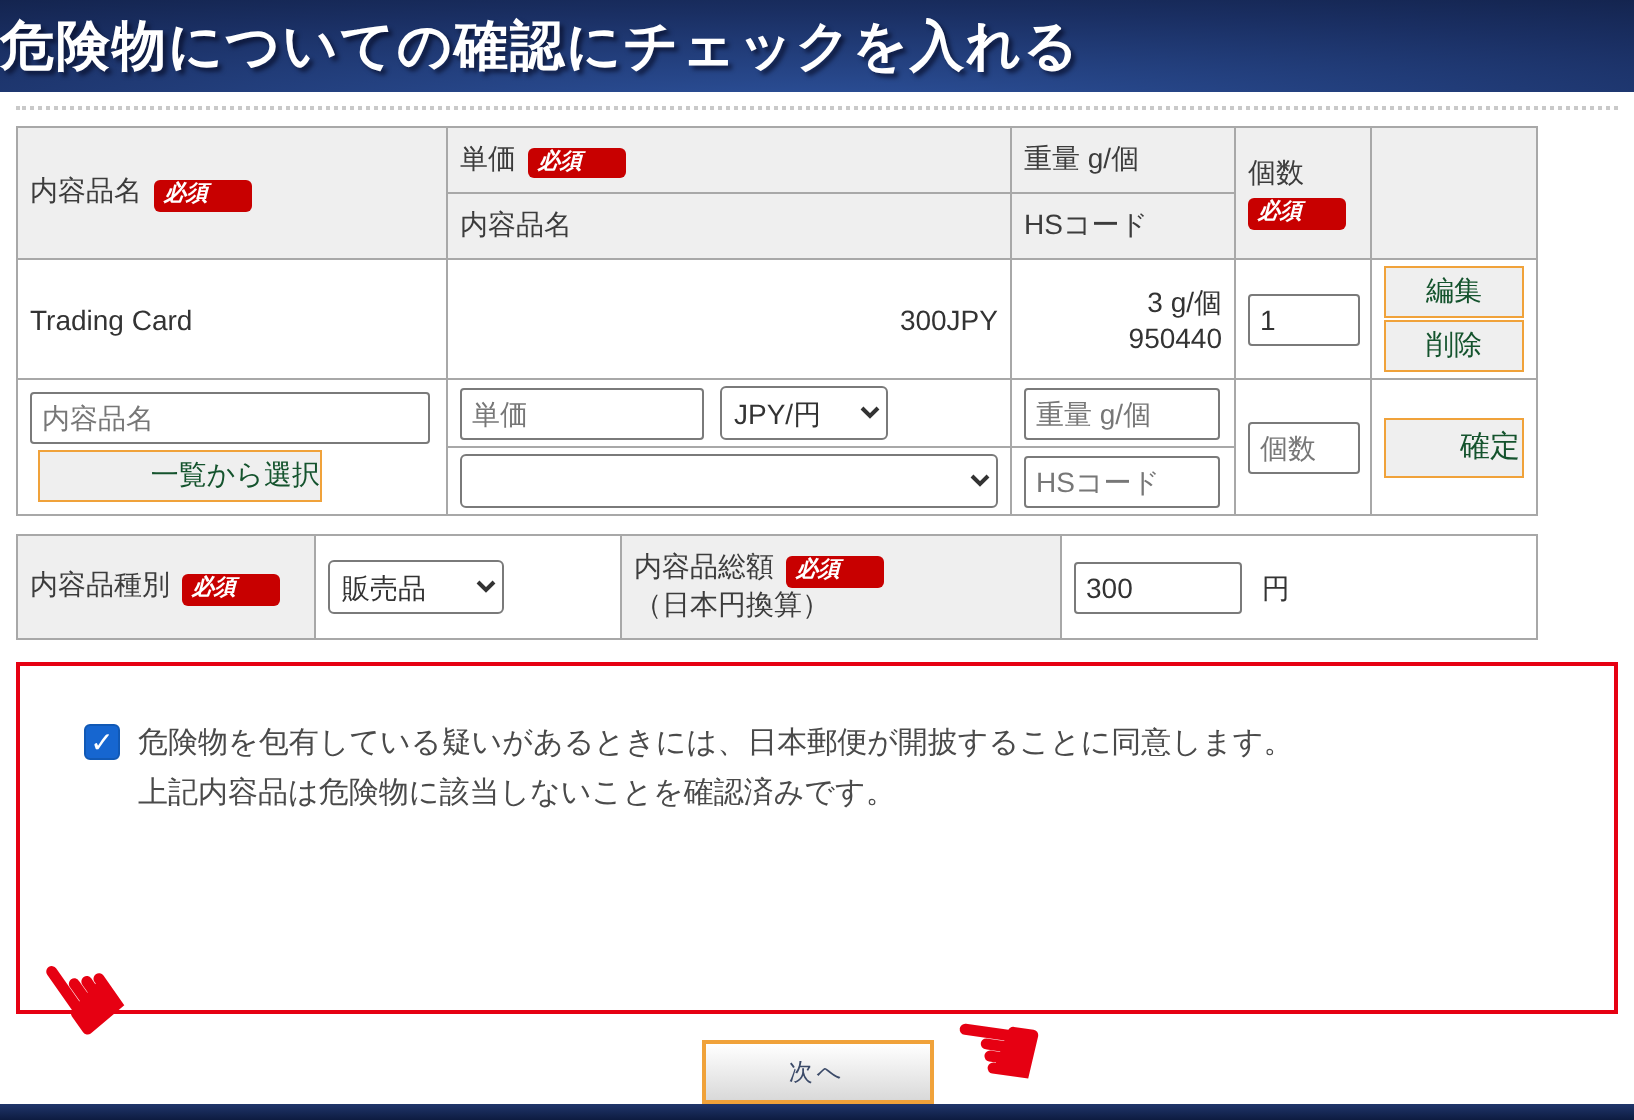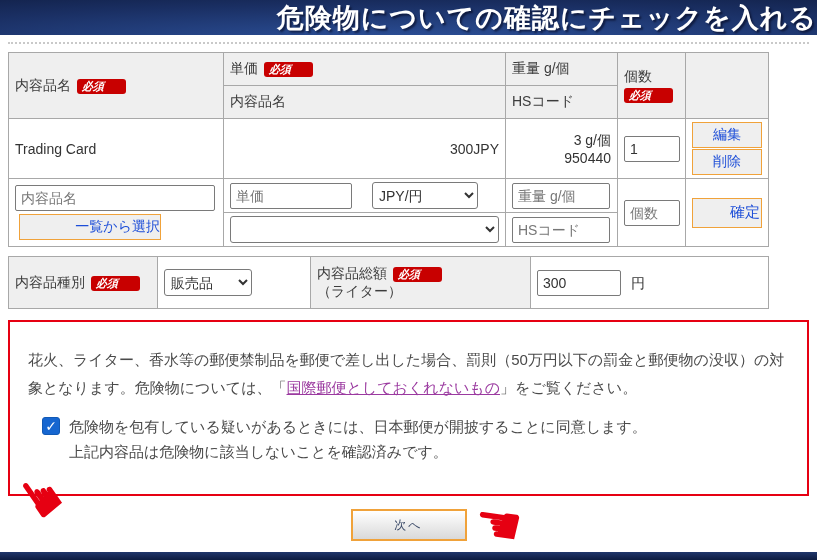--- a/index.html
+++ b/index.html
@@ -1,22 +1,22 @@
 <!DOCTYPE html>
 <html><head>
 <meta charset="utf-8">
 <style>
   * { margin:0; padding:0; box-sizing:border-box; }
   html,body { width:817px; height:560px; background:#fff; overflow:hidden; position:relative;
     font-family:"Liberation Sans","DejaVu Sans",sans-serif; color:#333; }
 
   
-  .banner { height:35px; width:100%;
+  .banner { height:46px; width:100%;
     background:radial-gradient(ellipse 120% 190% at 50% 118%, #2d529c 0%, #1a2f63 55%, #0c1736 100%);
-    display:flex; align-items:center; justify-content:flex-end; }
+    display:flex; align-items:center; justify-content:flex-start; }
   .banner h1 { color:#fff; font-size:27px; font-weight:bold; letter-spacing:1px;
     text-shadow:2px 2px 2px rgba(0,0,20,.55); }
 
   .dotted-sep { margin:7px 8px 8px 8px; height:0; border-top:2px dotted #c9c9c9; }
 
   
   table { border-collapse:collapse; table-layout:fixed; margin-left:8px; width:760px; font-size:14px; }
   th, td { border:1px solid #a8a8a8; padding:3px 6px; vertical-align:middle; text-align:left; font-weight:normal; }
   th { background:#efefef; color:#3c3c3c; }
   td { background:#fff; }
@@ -25,21 +25,21 @@
     font-style:italic; padding:1px 22px 2px 5px; border-radius:3px; margin-left:6px; line-height:1.1; }
 
   .r { text-align:right; }
 
   input[type=text] { border:1px solid #7a7a7a; border-radius:2px; height:26px; font-size:14px;
     padding:0 5px; color:#333; font-family:inherit; background:#fff; }
   input::placeholder { color:#777; }
   select { border:1px solid #7a7a7a; border-radius:3px; height:27px; font-size:14px; color:#333;
     background:#fff; font-family:inherit; padding:0 2px; }
 
-  .btn { display:block; background:#efefef; border:1px solid #f0a23a; color:#1d4ed8; font-size:14px;
+  .btn { display:block; background:#efefef; border:1px solid #f0a23a; color:#14532d; font-size:14px;
     text-align:center; cursor:pointer; font-family:inherit; }
   .btn-edit, .btn-del { width:100%; height:26px; }
   .btn-del { margin-top:1px; }
   .btn-confirm { width:100%; height:30px; font-size:15px;padding-left:36px; }
   .btn-list { width:142px; height:26px; font-size:14px; margin-top:3px; margin-left:4px;text-align:right; }
 
   .flexrow { display:flex; align-items:center; }
 
   
   .summary { margin-top:9px; }
@@ -133,21 +133,21 @@
   </tr>
 
   <tr style="height:34px">
     <td rowspan="2">
       <input type="text" style="width: 200px;" placeholder="内容品名">
       <button class="btn btn-list">一覧から選択</button>
     </td>
     <td>
       <div class="flexrow">
         <input type="text" style="width: 122px;" placeholder="単価">
-        <select style="width:106px; margin-left:20px">
+        <select style="width:84px; margin-left:8px">
           <option>JPY/円</option>
         </select>
       </div>
     </td>
     <td>
       <input type="text" style="width: 98px;" placeholder="重量 g/個">
     </td>
     <td rowspan="2">
       <input type="text" style="width: 56px;" placeholder="個数">
     </td>
@@ -178,34 +178,31 @@
     <th>
       <span>内容品種別</span><span class="badge">必須</span>
     </th>
     <td>
       <select style="width:88px">
         <option>販売品</option>
       </select>
     </td>
     <th>
       <div><span>内容品総額</span><span class="badge">必須</span></div>
-      <div>（ライター）</div>
+      <div>（日本円換算）</div>
     </th>
     <td>
       <input type="text" style="width: 84px;" value="300">
       <span style="margin-left:6px">円</span>
     </td>
   </tr>
 </tbody>
   </table>
 
 <section class="danger-box">
-  <p class="danger-body">
-    <span>花火、ライター、香水等の郵便禁制品を郵便で差し出した場合、罰則（50万円以下の罰金と郵便物の没収）の対象となります。危険物については、「</span><a href="#" class="danger-link">国際郵便としておくれないもの</a><span>」をご覧ください。</span>
-  </p>
   <div class="confirm-row">
     <span class="checkbox">
         <span>✓</span>
       </span>
     <div class="confirm-text">
       <div>危険物を包有している疑いがあるときには、日本郵便が開披することに同意します。</div>
       <div>上記内容品は危険物に該当しないことを確認済みです。</div>
     </div>
   </div>
 </section>

